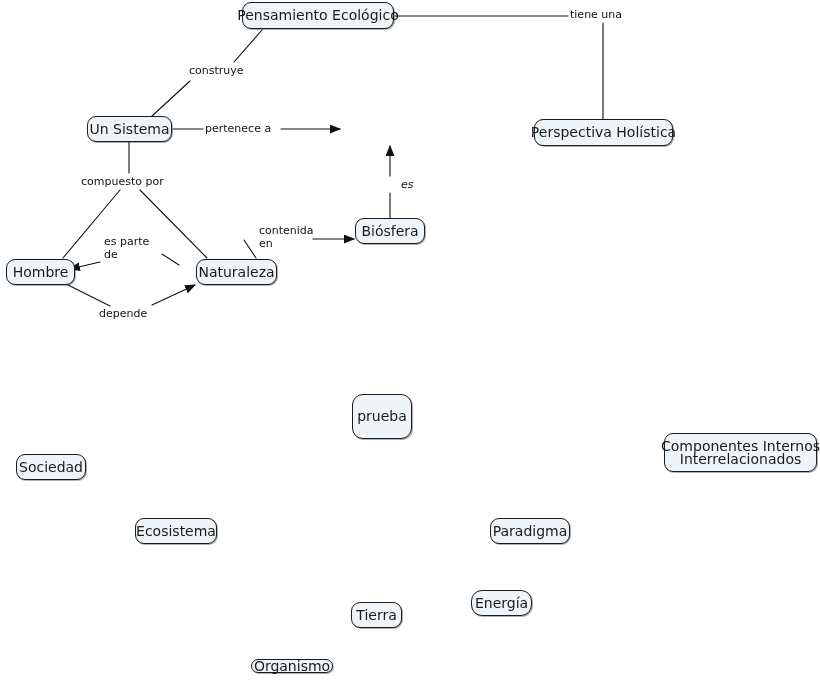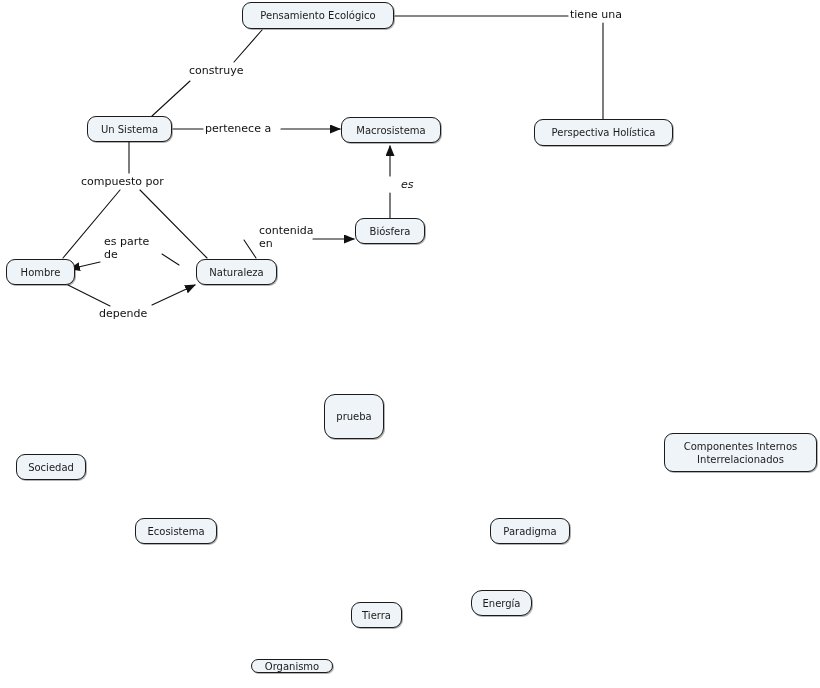--- a/index.html
+++ b/index.html
@@ -27,32 +27,33 @@
     height: 688px;
     pointer-events: none;
   }
   .node {
     position: absolute;
     box-sizing: border-box;
     background: #eef4f7;
     border: 1px solid #1b1b1b;
     border-radius: 9px;
     color: #1b1b1b;
-    font-size: 10px;
+    font-size: 14px;
     line-height: 13px;
     text-align: center;
     display: flex;
     align-items: center;
     justify-content: center;
     white-space: pre;
     box-shadow: 1px 1px 0 rgba(0,0,0,0.30);
     padding: 0 7px;
   }
   .node.tall {
     border-radius: 11px;
+    margin-left: 28px;
   }
   .edge-label {
     position: absolute;
     font-size: 11px;
     line-height: 13px;
     color: #111111;
     text-align: left;
     white-space: pre;
     background: transparent;
   }
@@ -102,21 +103,20 @@
 
       <line x1="68" y1="285" x2="110" y2="306"></line>
 
       <line x1="152" y1="305" x2="195" y2="285" marker-end="url(#arrowhead)"></line>
     </g>
   </svg>
 
   <div class="node" style="left: 242px; top: 2px; width: 152px; height: 27px;">Pensamiento Ecológico</div>
   <div class="node" style="left: 534px; top: 119px; width: 139px; height: 27px;">Perspectiva Holística</div>
   <div class="node" style="left: 87px; top: 116px; width: 85px; height: 26px;">Un Sistema</div>
-  <div class="node" style="left: 341px; top: 117px; width: 100px; height: 26px;">Macrosistema</div>
   <div class="node" style="left: 355px; top: 218px; width: 70px; height: 26px;">Biósfera</div>
   <div class="node" style="left: 6px; top: 259px; width: 69px; height: 26px;">Hombre</div>
   <div class="node" style="left: 196px; top: 259px; width: 81px; height: 26px;">Naturaleza</div>
   <div class="node tall" style="left: 324px; top: 394px; width: 60px; height: 45px;">prueba</div>
   <div class="node" style="left: 664px; top: 433px; width: 153px; height: 39px;">Componentes Internos
 Interrelacionados</div>
   <div class="node" style="left: 16px; top: 454px; width: 70px; height: 26px;">Sociedad</div>
   <div class="node" style="left: 135px; top: 518px; width: 82px; height: 26px;">Ecosistema</div>
   <div class="node" style="left: 490px; top: 518px; width: 80px; height: 26px;">Paradigma</div>
   <div class="node" style="left: 351px; top: 602px; width: 51px; height: 26px;">Tierra</div>

